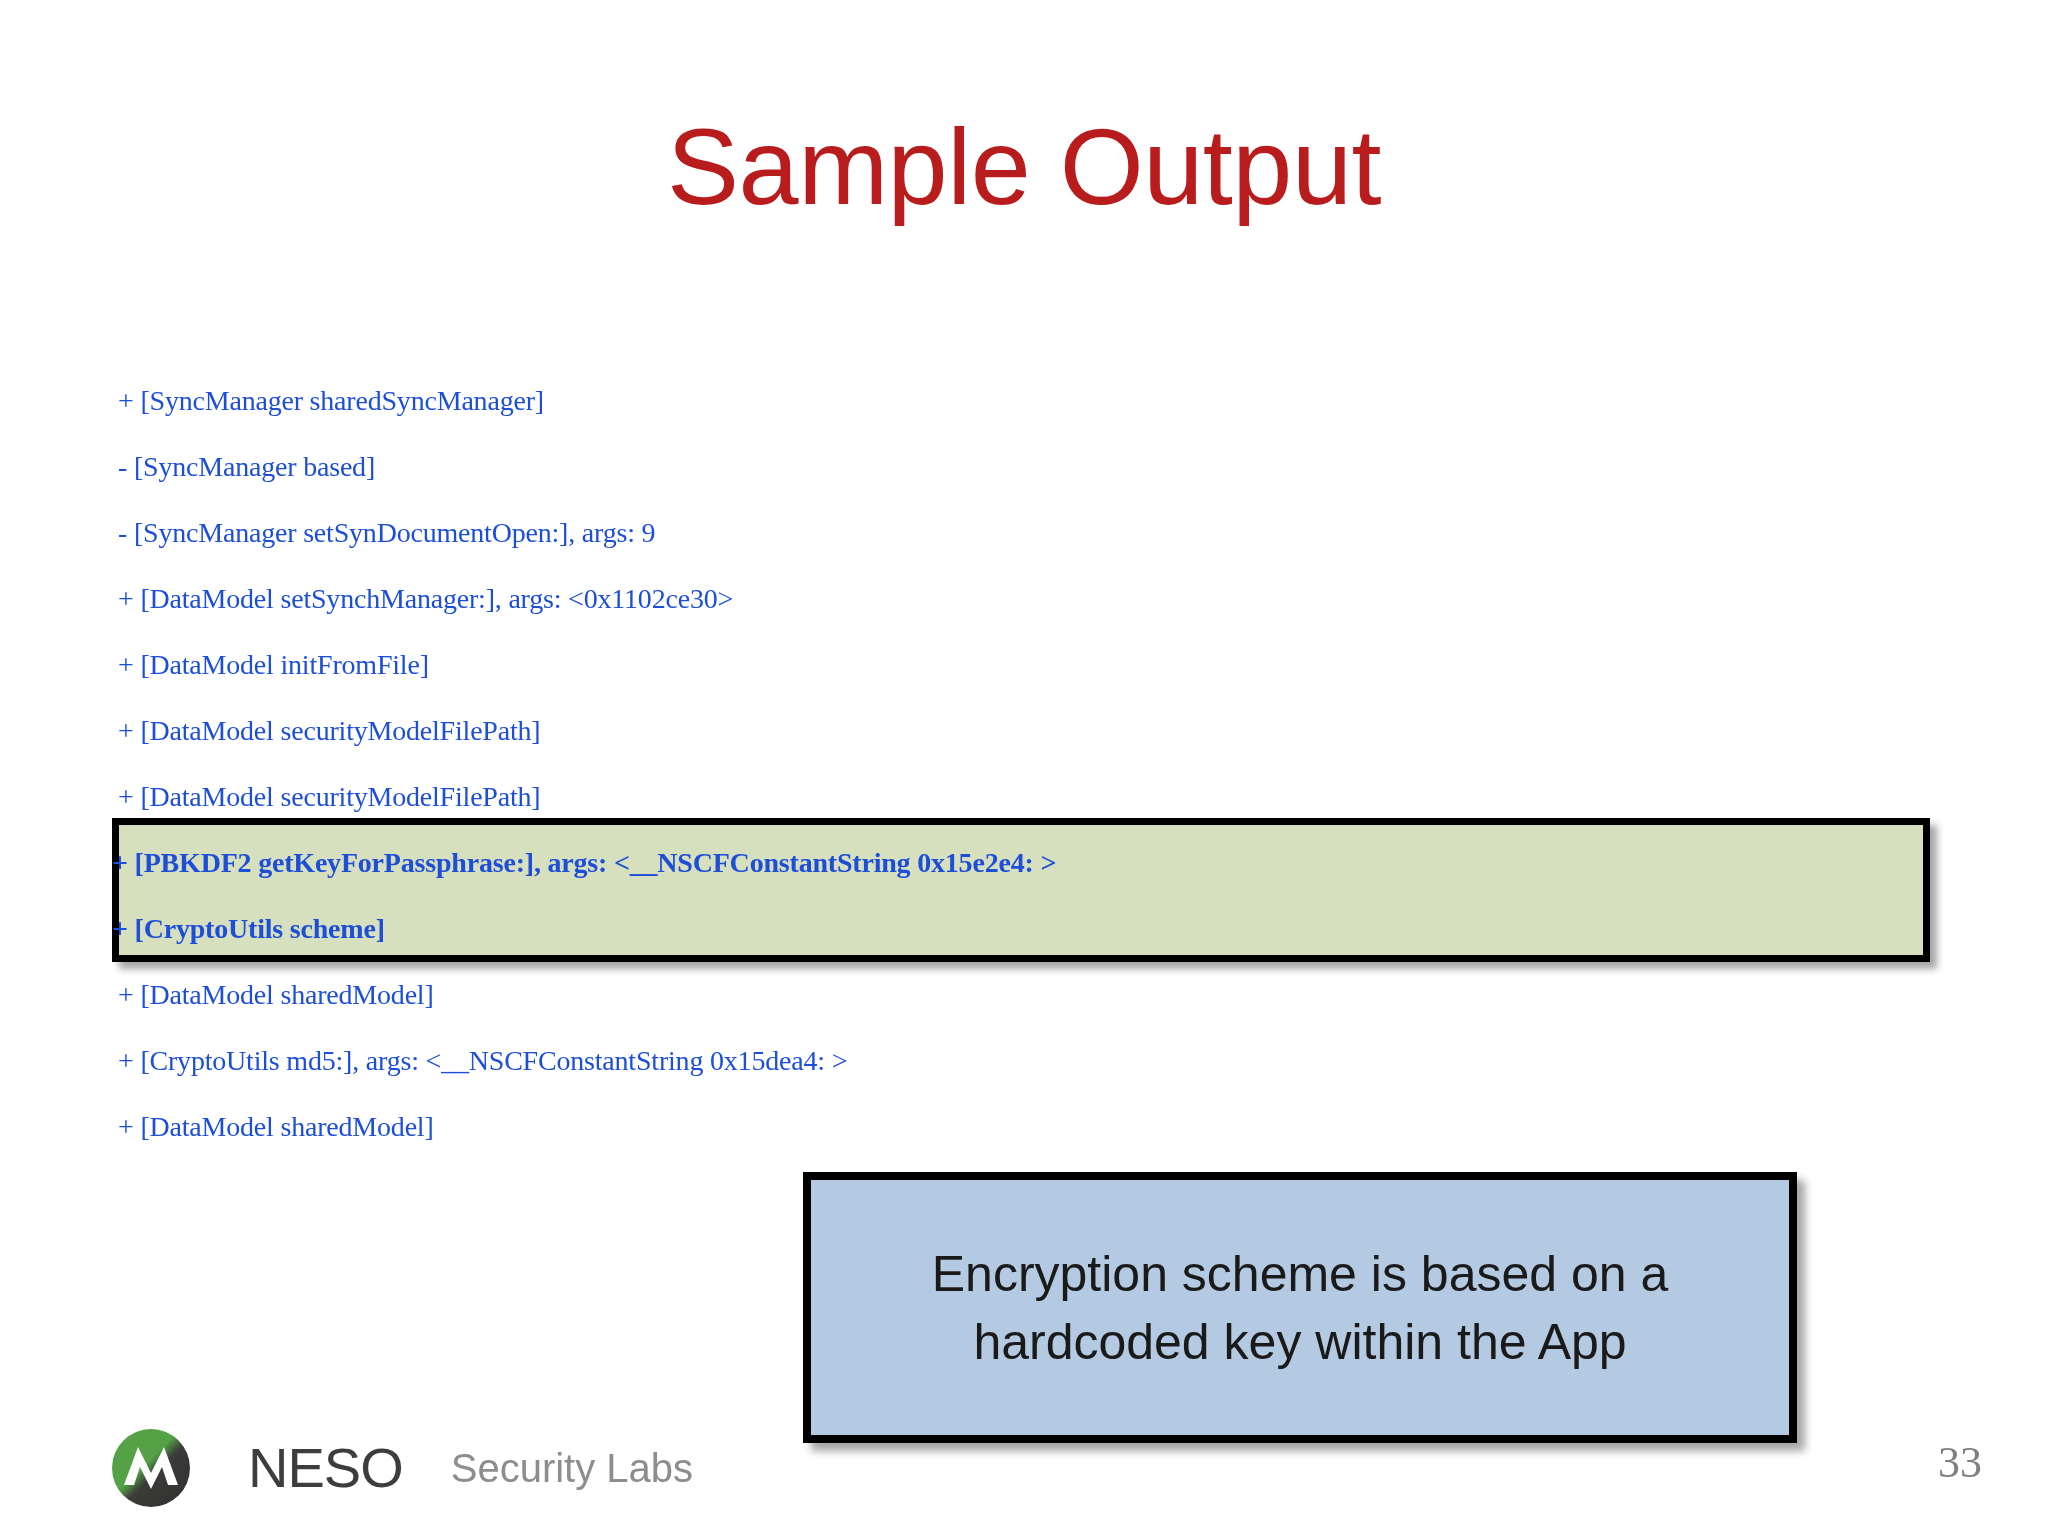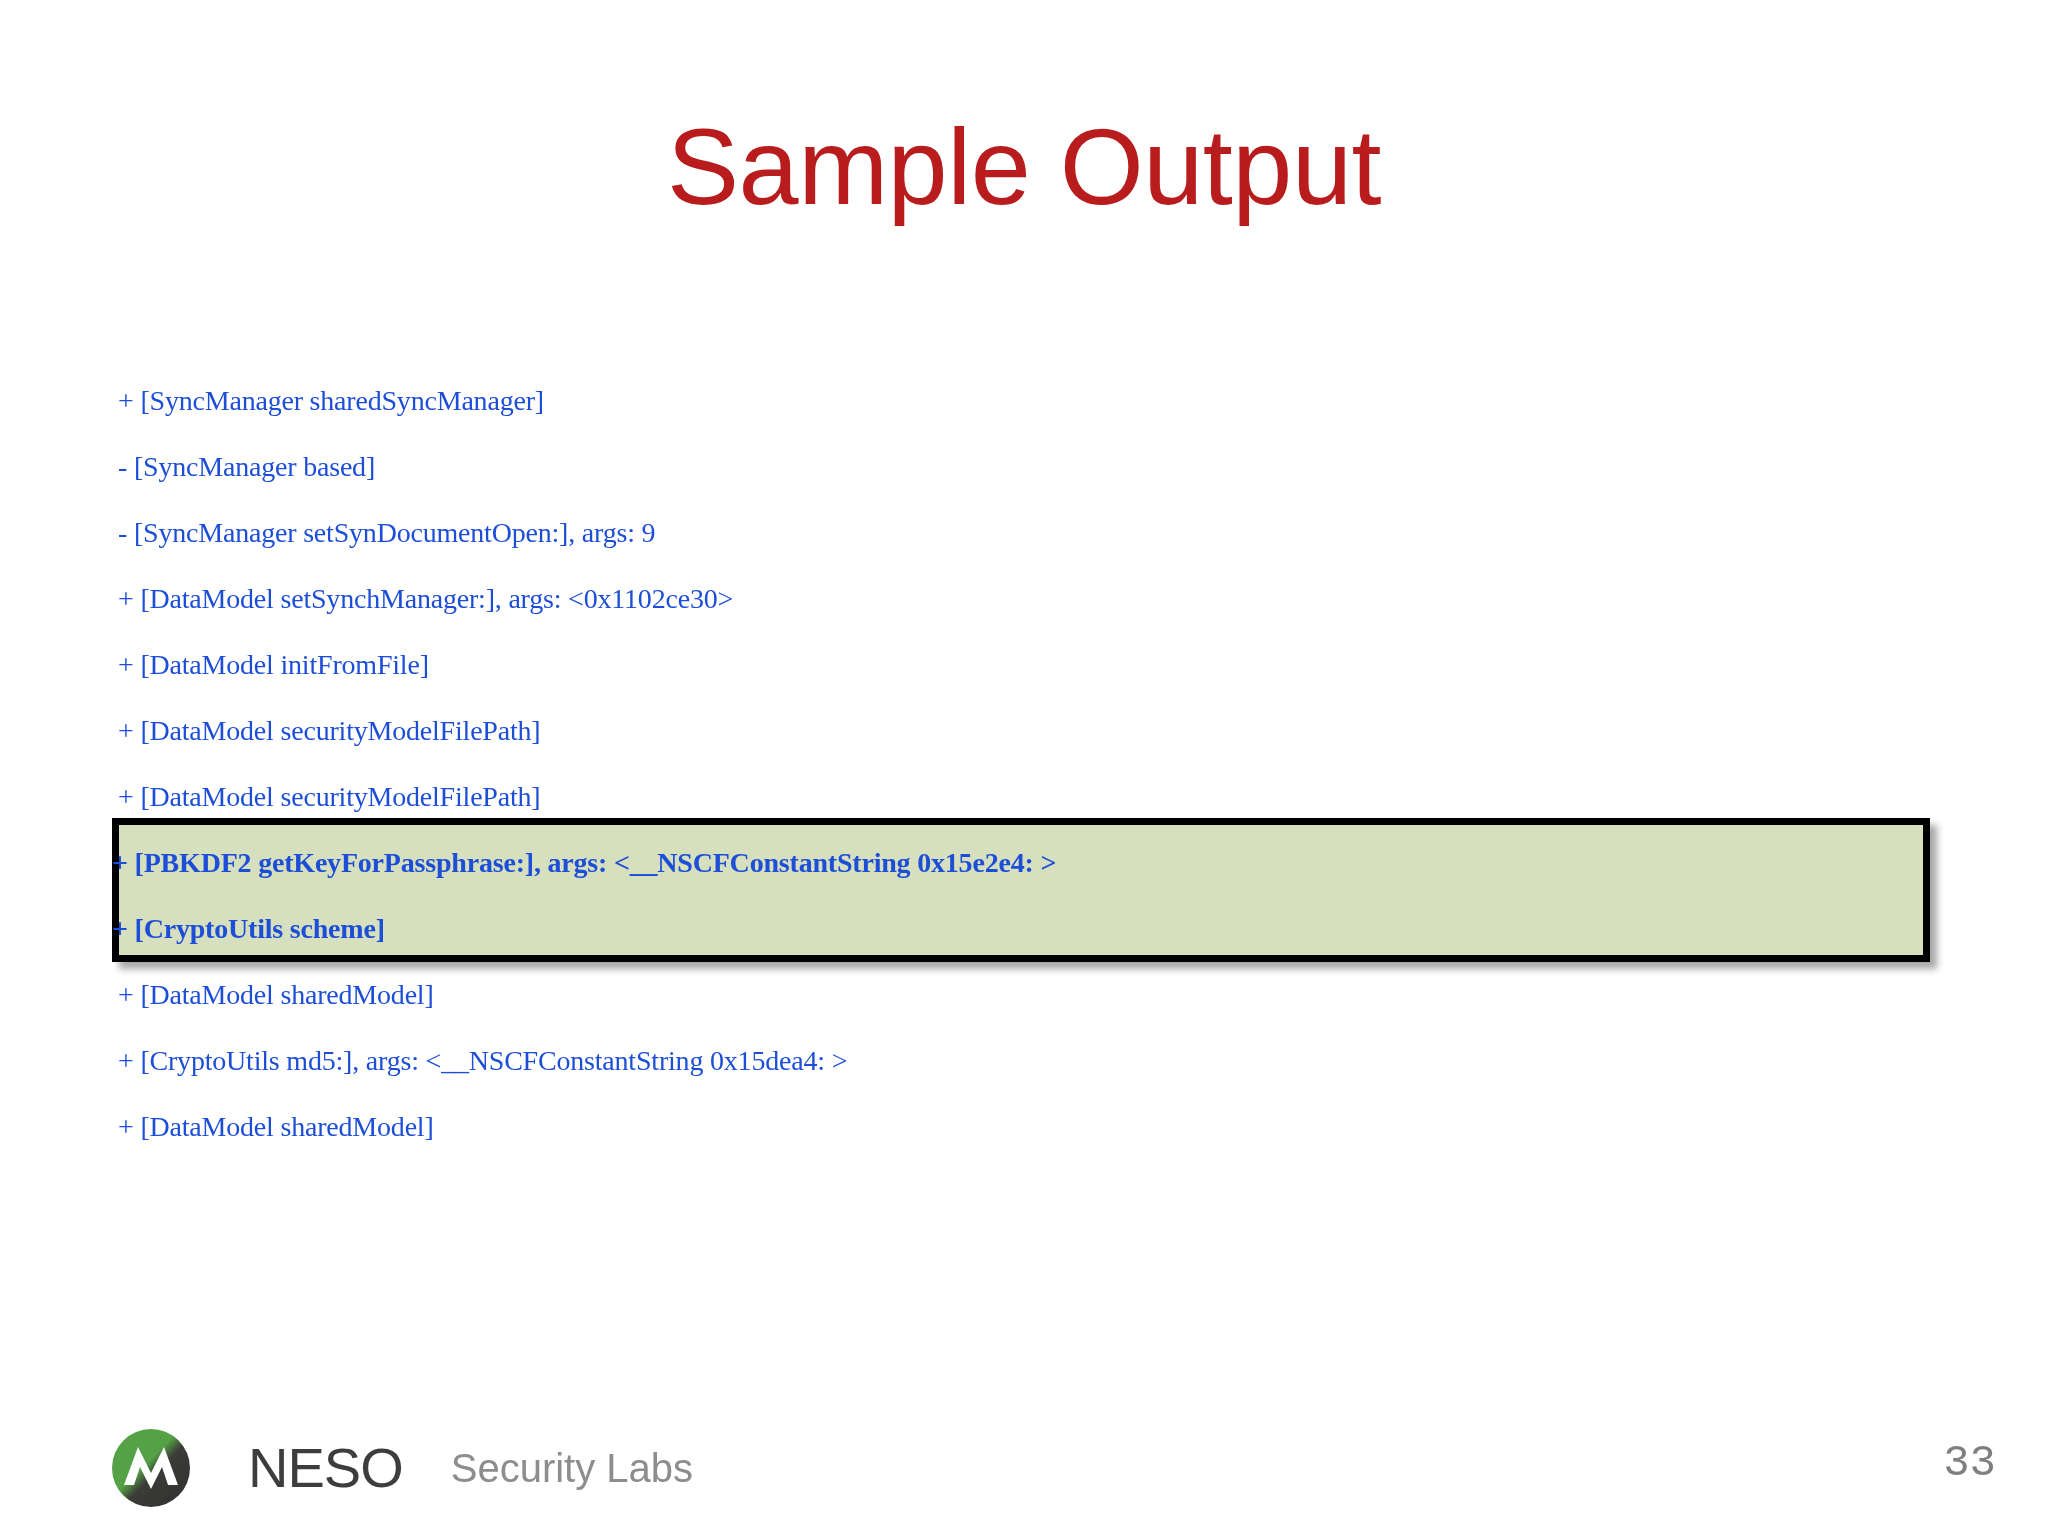--- a/index.html
+++ b/index.html
@@ -138,23 +138,23 @@
     font-weight: 300;
     color: #8d8d8d;
     margin-left: 4px;
     letter-spacing: 0px;
     line-height: 1;
   }
 
   
   .page-number {
     position: absolute;
-    right: 52px;
+    right: 66px;
     top: 1441px;
-    font-family: Liberation Mono, monospace;
+    font-family: Liberation Serif, serif;
     font-size: 44px;
     font-weight: 400;
     color: #7f7f7f;
     line-height: 1;
   }
 </style>
 </head>
 <body>
 
 <div class="slide">
@@ -171,20 +171,26 @@
     <div class="code-line">+ [DataModel initFromFile]</div>
     <div class="code-line">+ [DataModel securityModelFilePath]</div>
     <div class="code-line">+ [DataModel securityModelFilePath]</div>
     <div class="code-line hl">+ [PBKDF2 getKeyForPassphrase:], args: &lt;__NSCFConstantString 0x15e2e4: &gt;</div>
     <div class="code-line hl">+ [CryptoUtils scheme]</div>
     <div class="code-line">+ [DataModel sharedModel]</div>
     <div class="code-line">+ [CryptoUtils md5:], args: &lt;__NSCFConstantString 0x15dea4: &gt;</div>
     <div class="code-line">+ [DataModel sharedModel]</div>
   </div>
 
+  <div class="callout-box">
+    <div class="callout-text">
+      <span>Encryption scheme is based on a</span><br>
+      <span>hardcoded key within the App</span>
+    </div>
+  </div>
 
   <div class="logo">
     <span class="logo-mark">
       <svg class="zig" viewBox="0 0 78 78" width="78" height="78" aria-hidden="true">
         <path d="M12 56 L26 18 L39 44 L52 18 L66 56 L56 56 L50 38 L39 60 L28 38 L22 56 Z" fill="#ffffff"></path>
       </svg>
     </span>
     <span class="logo-word">NESO</span>
     <span class="logo-sub">Security Labs</span>
   </div>

